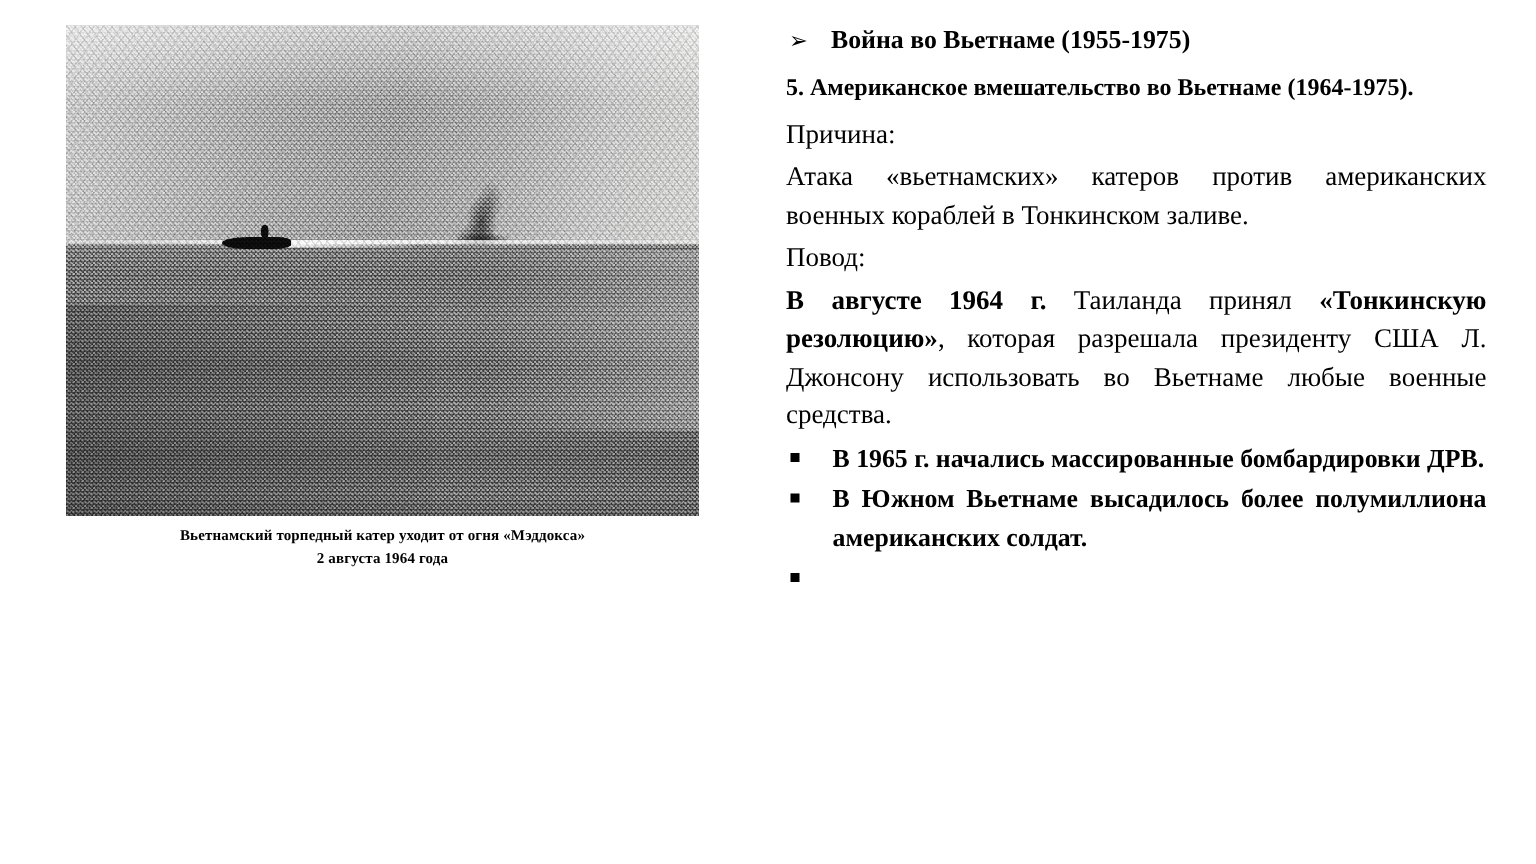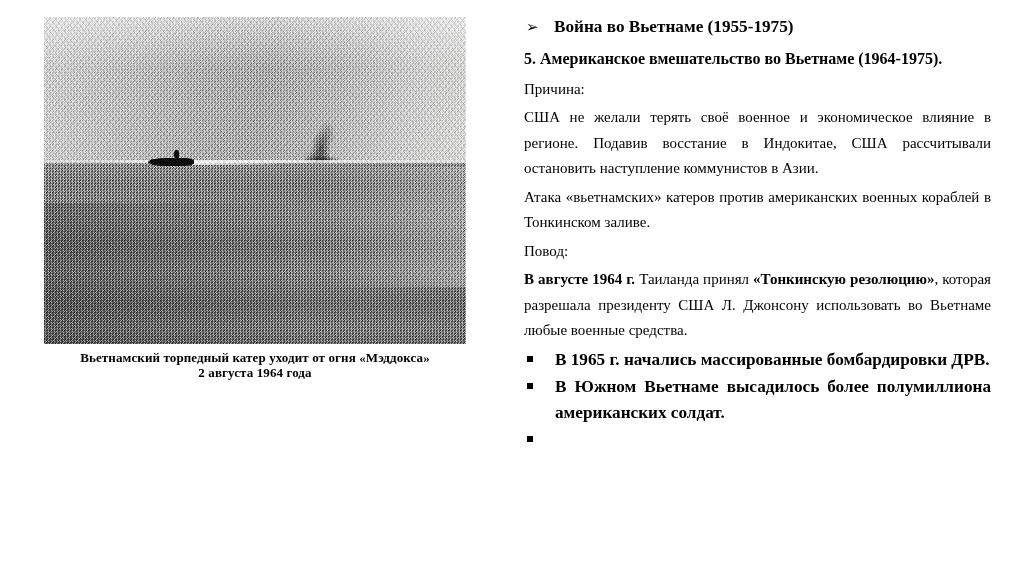--- a/index.html
+++ b/index.html
@@ -200,36 +200,36 @@
       repeating-linear-gradient(54deg, rgba(0,0,0,0.55) 0 1px, rgba(255,255,255,0) 1px 4px),
       repeating-linear-gradient(126deg, rgba(0,0,0,0.45) 0 1px, rgba(255,255,255,0) 1px 5px);
   }
 
   
   #photo-caption {
     width: 422px;
     margin-top: 6px;
     text-align: center;
     font-weight: bold;
-    font-size: 13px;
+    font-size: 10px;
     line-height: 15px;
     letter-spacing: 0.1px;
   }
   #photo-caption .cap-line { display: block; }
 
   
   #text-column {
     position: absolute;
     left: 524px;
     top: 14px;
     width: 467px;
   }
 
   .para {
-    font-size: 15px;
+    font-size: 18px;
     line-height: 25.5px;
     text-align: justify;
     text-justify: inter-word;
     margin: 0 0 3px 0;
   }
   .para.nojust { text-align: left; }
 
   .heading-arrow {
     position: relative;
     padding-left: 30px;
@@ -323,21 +323,20 @@
 
     <div class="heading-arrow">
       <span class="arrow-glyph">➢</span>
       <span>Война во Вьетнаме (1955-1975)</span>
     </div>
 
     <div class="heading-num">5. Американское вмешательство во Вьетнаме (1964-1975).</div>
 
     <p class="para nojust">Причина:</p>
 
-    <p class="para">США не желали терять своё военное и экономическое влияние в регионе. Подавив восстание в Индокитае, США рассчитывали остановить наступление коммунистов в Азии.</p>
 
     <p class="para">Атака «вьетнамских» катеров против американских военных кораблей в Тонкинском заливе.</p>
 
     <p class="para nojust">Повод:</p>
 
     <p class="para"><b>В августе 1964 г.</b><span> Таиланда принял </span><b>«Тонкинскую резолюцию»</b><span>, которая разрешала президенту США Л. Джонсону использовать во Вьетнаме любые военные средства.</span></p>
 
     <ul class="bullet-list">
       <li class="bullet-item">
         <span class="sq-glyph"></span>

